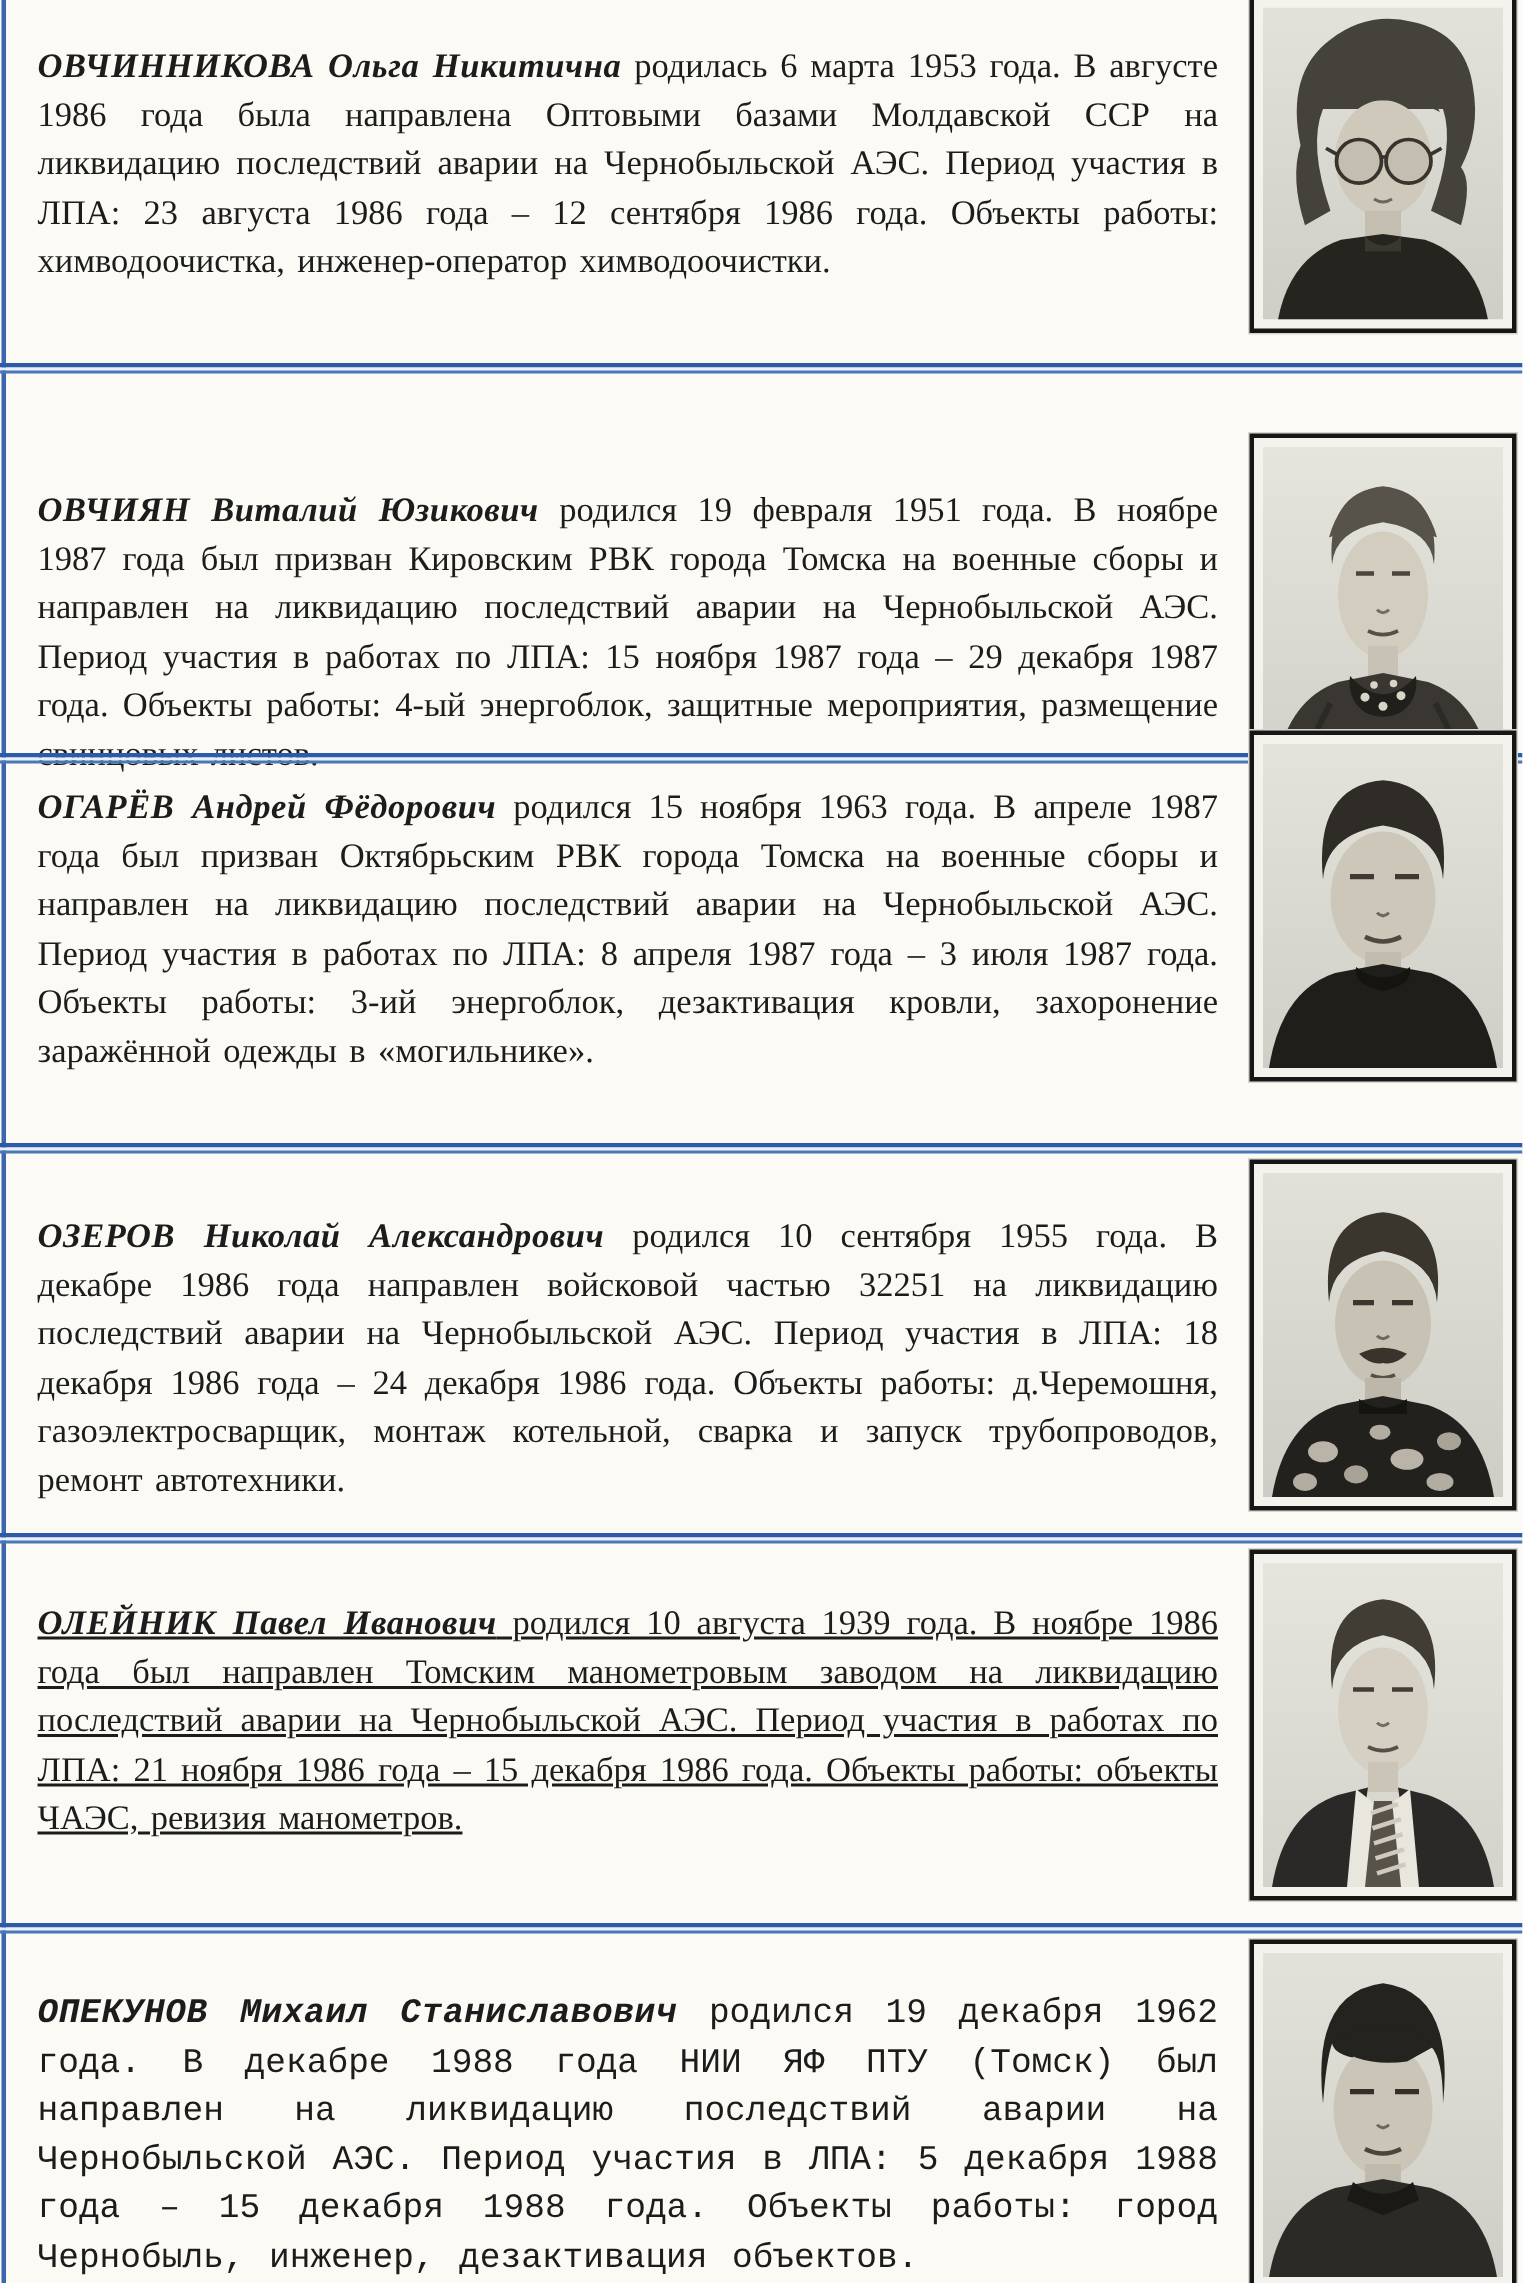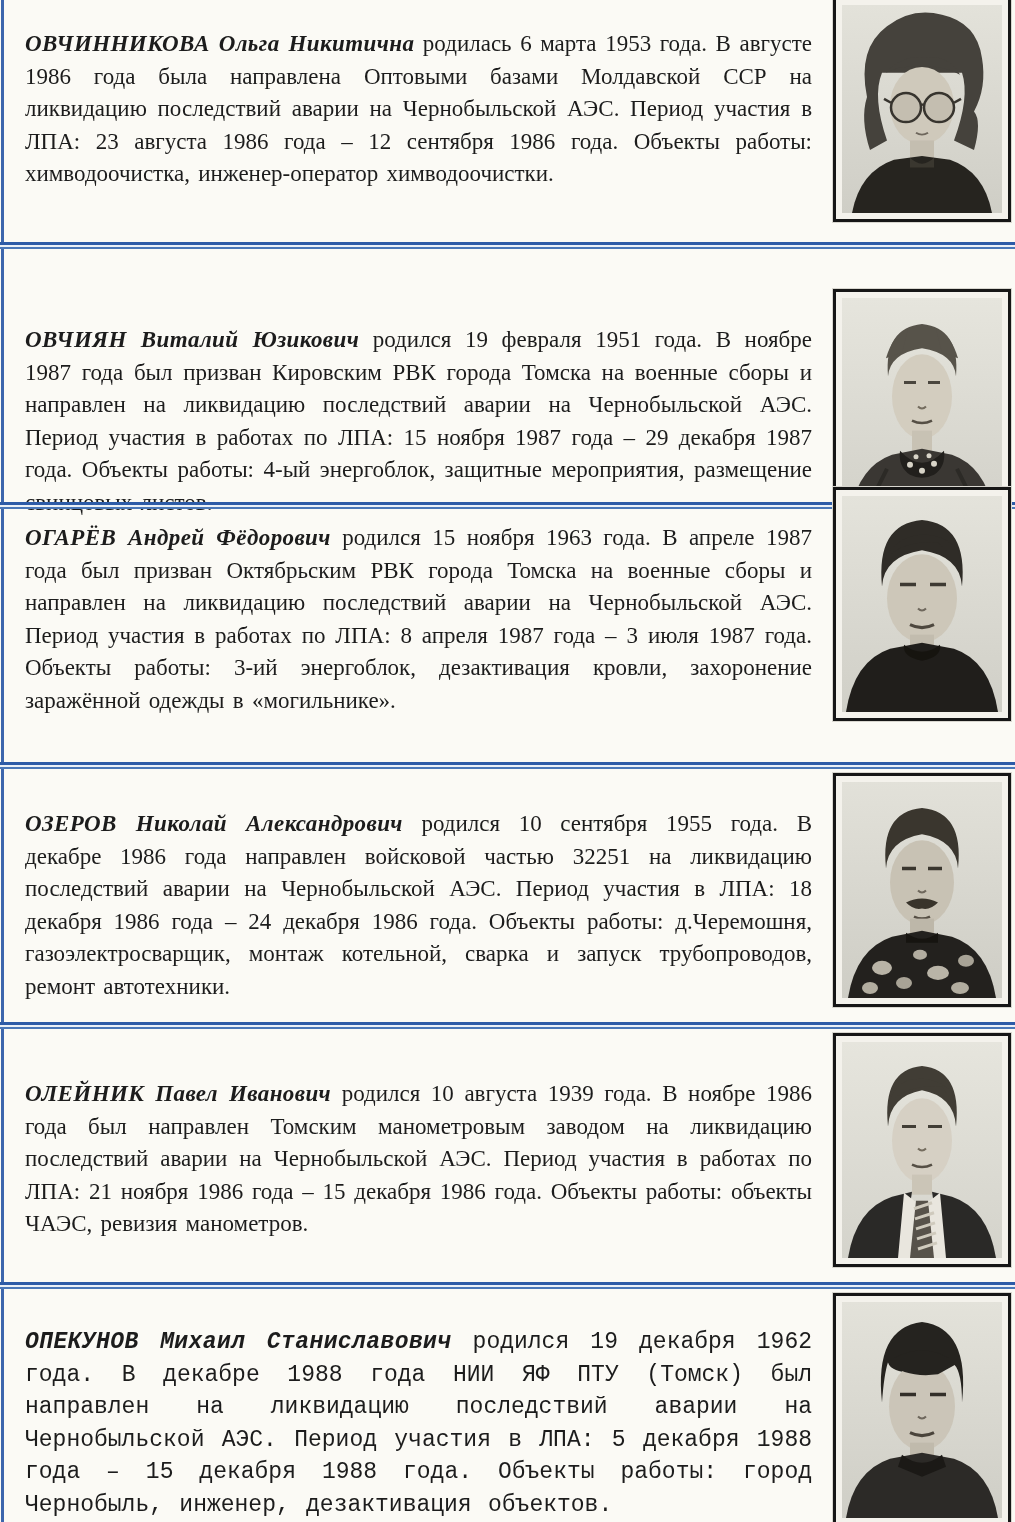--- a/index.html
+++ b/index.html
@@ -184,21 +184,21 @@
     </figure>
   </section>
 
   <div class="divider" style="top:1022px;">
       <div class="d1"></div>
       <div class="d2"></div>
       <div class="d3"></div>
     </div>
 
   <section class="entry" style="top:1030px; height:252px;">
-    <p class="entry-text" style="top:48px;"><b class="name">ОЛЕЙНИК Павел Иванович</b><span> родился 10 августа 1939 года. В ноябре 1986 года был направлен Томским манометровым заводом на ликвидацию последствий аварии на Чернобыльской АЭС. Период участия в работах по ЛПА: 21 ноября 1986 года – 15 декабря 1986 года. Объекты работы: объекты ЧАЭС, ревизия манометров.</span></p>
+    <p class="entry-text" style="top:36px;text-decoration:underline;"><b class="name">ОЛЕЙНИК Павел Иванович</b><span> родился 10 августа 1939 года. В ноябре 1986 года был направлен Томским манометровым заводом на ликвидацию последствий аварии на Чернобыльской АЭС. Период участия в работах по ЛПА: 21 ноября 1986 года – 15 декабря 1986 года. Объекты работы: объекты ЧАЭС, ревизия манометров.</span></p>
     <figure class="photo" style="top:3px; height:216px;" aria-label="Чёрно-белое фото: мужчина в пиджаке, белой рубашке и полосатом галстуке">
       <svg viewBox="0 0 160 215" preserveAspectRatio="none">
         <defs>
             <linearGradient id="bg5" x1="0" y1="0" x2="0" y2="1">
           <stop offset="0" stop-color="#e6e5dd"></stop>
               <stop offset="1" stop-color="#d4d3cb"></stop>
         </linearGradient>
           </defs>
         <rect width="160" height="215" fill="url(#bg5)"></rect>
         <path d="M46 84 Q40 28 80 24 Q120 28 114 84 Q112 54 80 48 Q48 54 46 84 Z" fill="#413d35"></path>

